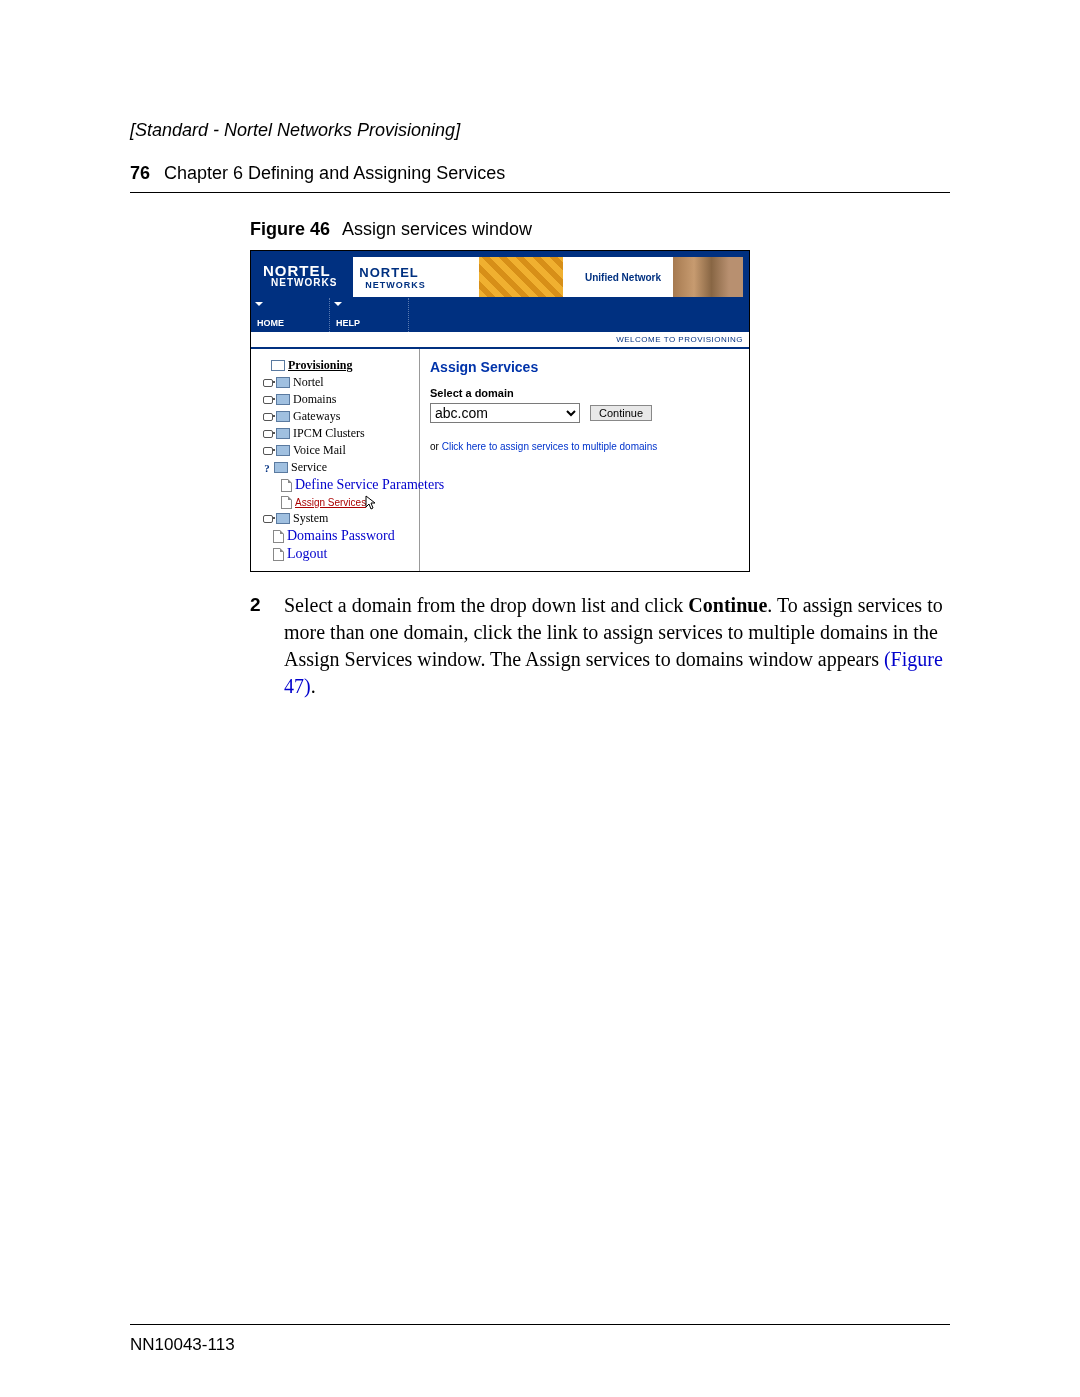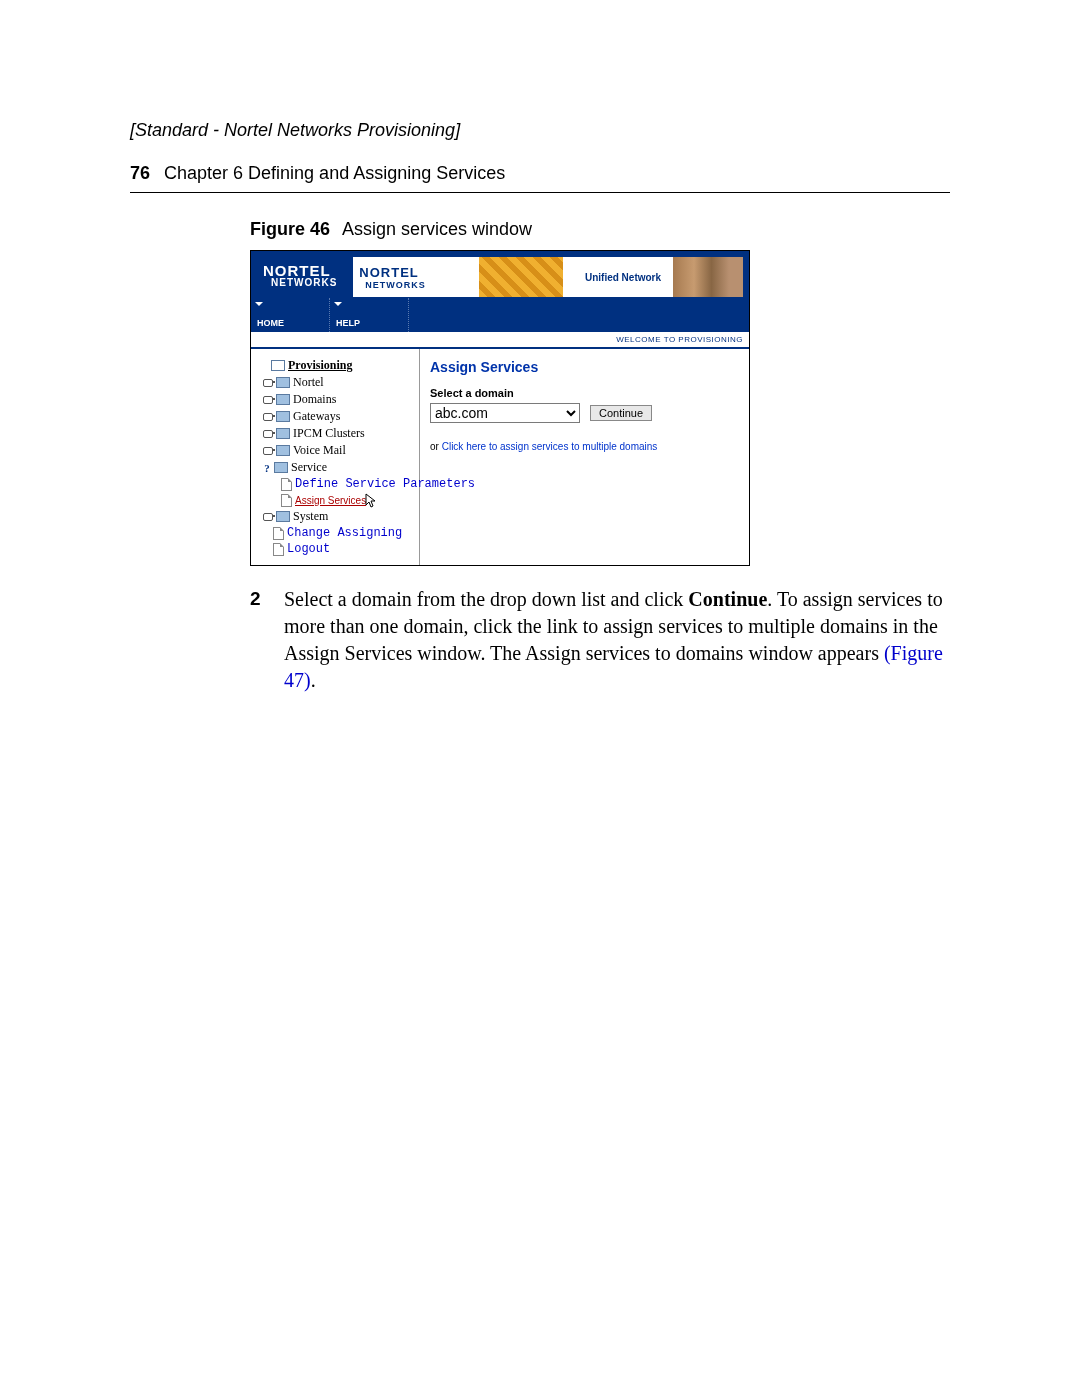--- a/index.html
+++ b/index.html
@@ -203,21 +203,21 @@
   .t-folder {
     width: 12px; height: 9px; background: #a0c0e0; border: 1px solid #5a7aa0; flex-shrink:0;
   }
   .t-folder.open { background: #fff; }
   .t-page {
     width: 9px; height: 11px; border: 1px solid #888; background: #fff; position: relative; flex-shrink:0;
   }
   .t-page::after { content:""; position:absolute; right:-1px; top:-1px; width:0;height:0; border-top:4px solid #fff; border-left:4px solid #888;}
   .t-text { }
   .t-root { font-weight: bold; text-decoration: underline; }
-  .t-link { color: #0000cc; font-family: Liberation Mono, monospace; font-size: 12px; }
+  .t-link { color: #0000cc; font-family: Liberation Serif, serif; font-size: 14px; }
   .t-link-active { color: #aa0000; font-family: Arial, sans-serif; font-size: 10px; text-decoration: underline;}
   .cursor {
     display: inline-block;
     width: 12px; height: 14px;
     position: relative;
     margin-left: -4px;
   }
   .cursor svg { position:absolute; top:0; left:0; }
 
   
@@ -349,21 +349,21 @@
             </svg>
           </span>
         </div>
         <div class="t-row t-lvl2">
           <span class="t-key"></span>
           <span class="t-folder"></span>
           <span class="t-text">System</span>
         </div>
         <div class="t-row t-lvl3b">
           <span class="t-page"></span>
-          <span class="t-text t-link">Change Assigning</span>
+          <span class="t-text t-link">Domains Password</span>
         </div>
         <div class="t-row t-lvl3b">
           <span class="t-page"></span>
           <span class="t-text t-link">Logout</span>
         </div>
       </div>
 
       <div class="content">
         <h3>Assign Services</h3>
         <div class="lbl">Select a domain</div>
@@ -381,14 +381,18 @@
     </div>
   </div>
 
   <div class="step">
     <div class="num">2</div>
     <div class="txt">
       <span>Select a domain from the drop down list and click </span><b class="hborder">Continue</b><span>. To assign services to more than one domain, click the link to assign services to multiple domains in the Assign Services window. The Assign services to domains window appears </span><span class="xref">(Figure 47)</span><span>.</span>
     </div>
   </div>
 
+  <div class="footer-area">
+    <hr class="rule-footer">
+    <div class="doc-id">NN10043-113</div>
+  </div>
 
 </div>
 
 </body></html>

